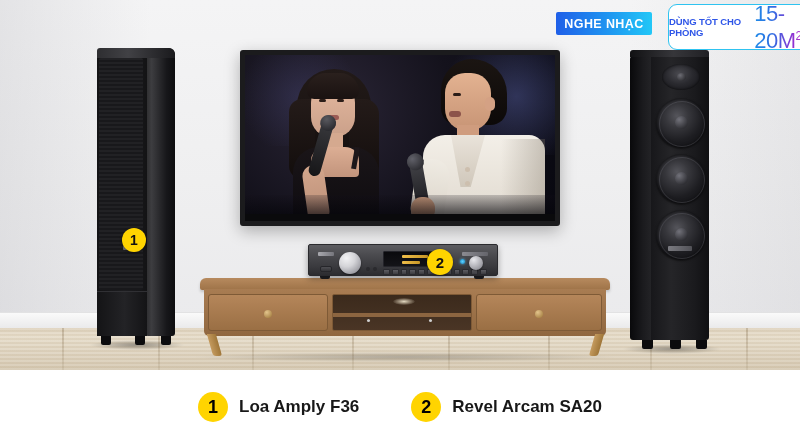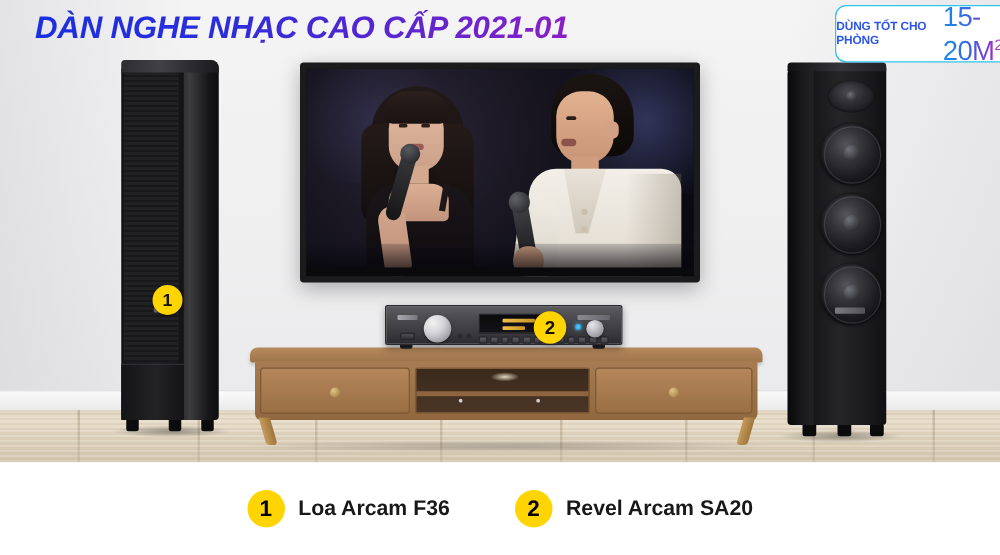--- a/index.html
+++ b/index.html
@@ -386,32 +386,34 @@
         </div>
         <div class="stby"></div>
         <div class="smallknob"></div>
       </div>
     </div>
 
     <div class="marker m1">1</div>
     <div class="marker m2">2</div>
   </div>
 
-  <div class="title">DÀN NGHE NHẠC CAO CẤP 2021-01</div>
-
+
+  <div class="tag-nghe">
+    <span>NGHE NHẠC</span>
+  </div>
 
   <div class="tag-room">
     <div class="top">DÙNG TỐT CHO PHÒNG</div>
     <div class="big"><span>15-20M</span><sup>2</sup></div>
   </div>
 
   <div class="legend">
     <div class="item">
       <div class="num">1</div>
-      <div class="lbl">Loa Arcam F36</div>
+      <div class="lbl">Loa Amply F36</div>
     </div>
     <div class="item">
       <div class="num">2</div>
       <div class="lbl">Revel Arcam SA20</div>
     </div>
   </div>
 
 </div>
 
 </body></html>

